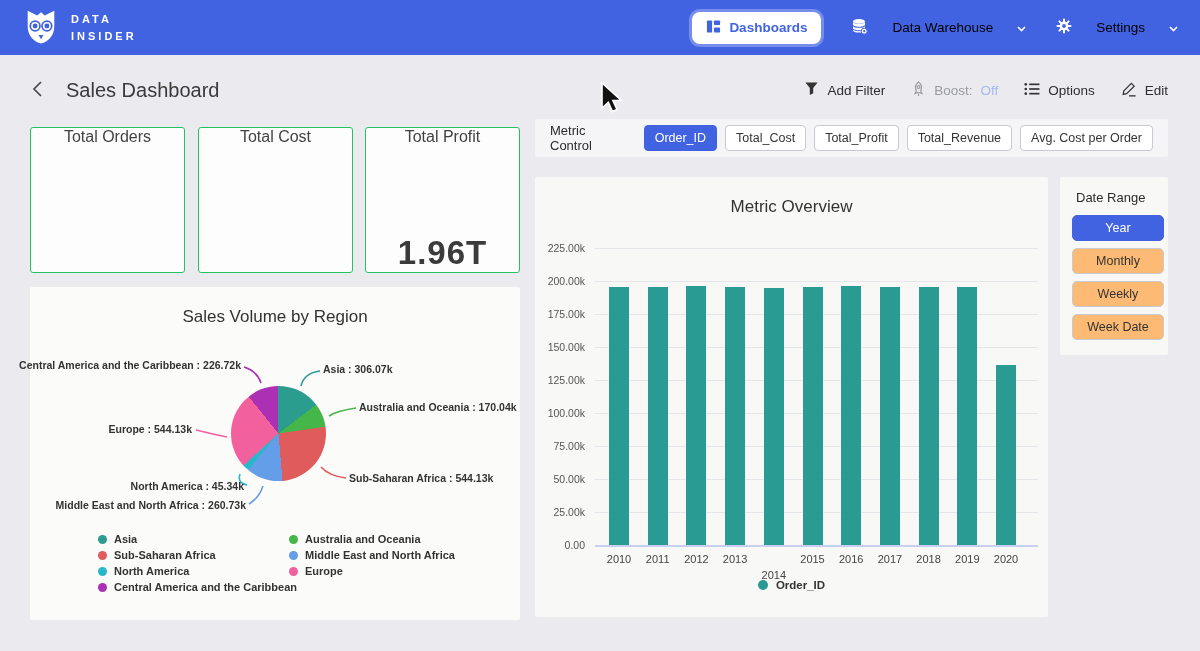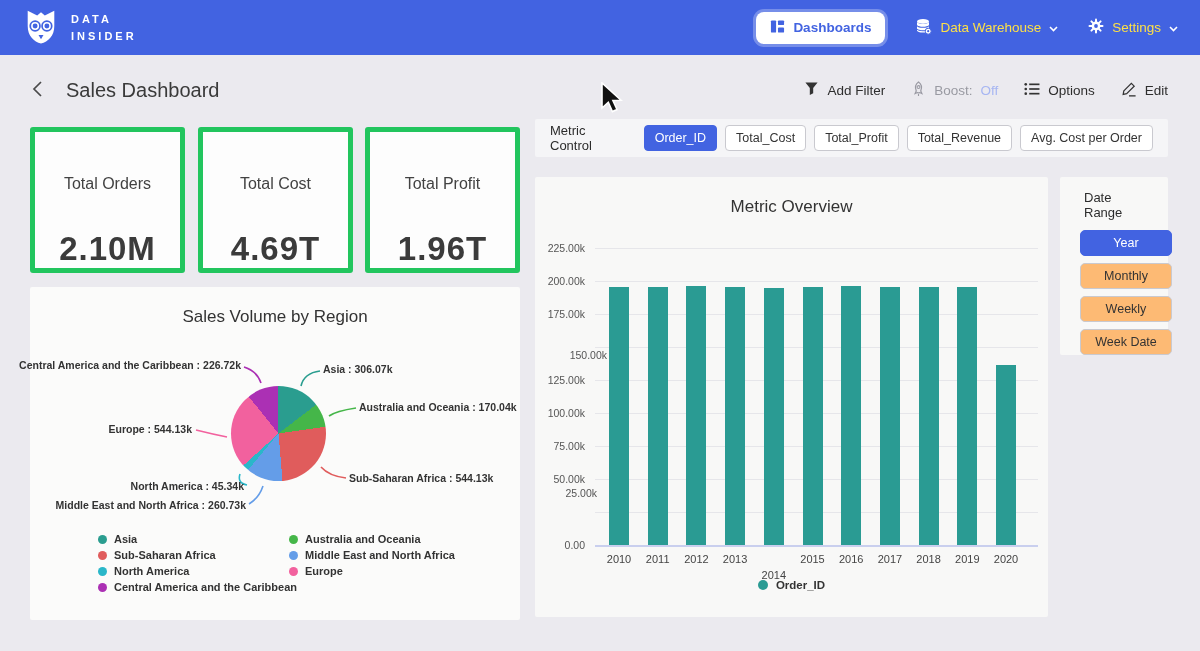--- a/index.html
+++ b/index.html
@@ -8,56 +8,56 @@
   
   .navbar{position:absolute;left:0;top:0;width:1200px;height:55px;background:#4263e1;
           display:flex;align-items:center;justify-content:space-between;box-sizing:border-box;padding:0 22px;}
   .brand{display:flex;align-items:center;gap:11px;}
   .brand-text{display:flex;flex-direction:column;color:#fff;font-size:11px;font-weight:700;
               letter-spacing:3px;line-height:1.5;}
   .nav-right{display:flex;align-items:center;gap:30px;}
   .pill{display:flex;align-items:center;gap:8px;background:#fff;color:#4263e1;border:none;
         border-radius:8px;padding:7px 14px;font-size:13.5px;font-weight:700;cursor:pointer;
         box-shadow:0 0 0 3px rgba(255,255,255,.28);font-family:inherit;justify-content:flex-end;}
-  .nav-item{display:flex;align-items:center;gap:8px;color:#fde047;font-size:13.5px;font-weight:500;cursor:pointer;}
+  .nav-item{display:flex;align-items:center;gap:24px;color:#000000;font-size:13.5px;font-weight:500;cursor:pointer;}
 
   
   .page-header{position:absolute;left:0;top:66px;width:1200px;height:48px;display:flex;align-items:center;
                box-sizing:border-box;padding:0 32px;}
   .back-btn{background:none;border:none;padding:0;margin:0;cursor:pointer;display:flex;align-items:center;}
   .page-title{font-size:20px;font-weight:500;color:#3a3a3a;margin:0 0 0 23px;}
   .header-actions{margin-left:auto;display:flex;align-items:center;gap:26px;font-size:13.5px;color:#2e2e2e;}
   .action{display:flex;align-items:center;gap:8px;background:none;border:none;font-family:inherit;
           font-size:13.5px;color:#2e2e2e;font-weight:500;cursor:pointer;padding:0;}
   .boost-label{color:#999aa2;font-weight:500;}
   .boost-state{color:#a7b6f2;font-weight:500;}
 
   
-  .card{position:absolute;top:127px;width:155px;height:146px;background:#fdfdfd;border:5px solid #22c55e;
+  .card{position:absolute;top:127px;width:155px;height:146px;background:#fdfdfd;border:1px solid #22c55e;
         border-radius:3px;box-sizing:border-box;display:flex;flex-direction:column;align-items:center;
-        justify-content:flex-end;gap:37px;}
+        justify-content:space-between;gap:12px;}
   .k-label{font-size:16px;color:#424242;font-weight:500;}
   .k-value{font-size:33px;font-weight:700;color:#3b3b3b;letter-spacing:1px;}
 
   
   .panel{position:absolute;background:#f8f8f7;border-radius:2px;}
   .panel h2{position:absolute;left:0;right:0;top:20px;margin:0;text-align:center;
             font-size:17px;font-weight:500;color:#333;}
 
   
   .metric-control{left:535px;top:119px;width:633px;height:38px;background:#f5f5f7;display:flex;
                   align-items:center;box-sizing:border-box;padding:0 15px;gap:14px;}
   .mc-label{font-size:13px;color:#2c2c2c;}
   .mc-chips{display:flex;gap:8px;}
   .chip{background:#fff;border:1px solid #c9c9cf;border-radius:4px;padding:5px 10px;font-size:12.5px;
         color:#333;font-family:inherit;cursor:pointer;white-space:nowrap;}
   .chip.active{background:#4263e1;border-color:#4263e1;color:#fff;}
 
   
-  .date-panel{left:1060px;top:177px;width:108px;height:178px;box-sizing:border-box;padding:13px 20px;}
+  .date-panel{left:1060px;top:177px;width:108px;height:178px;box-sizing:border-box;padding:13px 12px;}
   .dr-label{font-size:13px;color:#2c2c2c;font-weight:500;margin:0 0 10px 4px;}
   .dr-btn{display:block;width:92px;margin:0 auto 7px auto;padding:5px 0;text-align:center;font-size:12.5px;
           border:1px solid #c9c9cf;border-radius:5px;background:#fdba74;color:#333;font-family:inherit;cursor:pointer;}
   .dr-btn.active{background:#4263e1;color:#fff;border-color:#4263e1;}
 
   
   .pie-panel{left:30px;top:287px;width:490px;height:333px;background:#fbfbfa;}
   .pie-area{position:absolute;inset:0;}
   .pie-disc{position:absolute;left:201px;top:99px;width:95px;height:95px;border-radius:50%;}
   .pie-callout{position:absolute;font-size:10.5px;font-weight:700;color:#333;white-space:nowrap;
@@ -203,25 +203,23 @@
             <line x1="8.5" y1="15.8" x2="15.5" y2="15.8" stroke="#333" stroke-width="1.4"></line>
           </svg>
         </span>
         <span>Edit</span>
       </button>
     </div>
   </div>
 
   <div class="card" style="left:30px">
     <div class="k-label">Total Orders</div>
-    <div class="k-value">2.10M</div>
   </div>
   <div class="card" style="left:198px">
     <div class="k-label">Total Cost</div>
-    <div class="k-value">4.69T</div>
   </div>
   <div class="card" style="left:365px">
     <div class="k-label">Total Profit</div>
     <div class="k-value">1.96T</div>
   </div>
 
   <div class="panel metric-control">
     <span class="mc-label">Metric Control</span>
     <div class="mc-chips" id="mc-buttons">
         <button class="chip active">Order_ID</button>
@@ -235,31 +233,31 @@
   <div class="panel bar-panel">
     <h2>Metric Overview</h2>
     <div class="bar-plot" id="bar-plot">
         <div class="gridline" style="top: 71px;"></div>
         <div class="ytick" style="top: 65px;">225.00k</div>
         <div class="gridline" style="top: 104px;"></div>
         <div class="ytick" style="top: 98px;">200.00k</div>
         <div class="gridline" style="top: 137px;"></div>
         <div class="ytick" style="top: 131px;">175.00k</div>
         <div class="gridline" style="top: 170px;"></div>
-        <div class="ytick" style="top: 172px; margin-left: 22px;">150.00k</div>
+        <div class="ytick" style="top: 164px;">150.00k</div>
         <div class="gridline" style="top: 203px;"></div>
         <div class="ytick" style="top: 197px;">125.00k</div>
         <div class="gridline" style="top: 236px;"></div>
         <div class="ytick" style="top: 230px;">100.00k</div>
         <div class="gridline" style="top: 269px;"></div>
         <div class="ytick" style="top: 263px;">75.00k</div>
         <div class="gridline" style="top: 302px;"></div>
         <div class="ytick" style="top: 296px;">50.00k</div>
         <div class="gridline" style="top: 335px;"></div>
-        <div class="ytick" style="top: 310px; margin-left: 12px;">25.00k</div>
+        <div class="ytick" style="top: 329px;">25.00k</div>
         <div class="gridline zero" style="top: 368px;"></div>
         <div class="ytick" style="top: 362px; text-align: right;">0.00</div>
         <div class="bar" style="left: 74px; width: 20px; top: 110.072px; height: 257.928px; background: rgb(42, 155, 147);"></div>
         <div class="xtick" style="left: 84px; top: 376px;">2010</div>
         <div class="bar" style="left: 112.7px; width: 20px; top: 110.336px; height: 257.664px; background: rgb(42, 155, 147);"></div>
         <div class="xtick" style="left: 122.7px; top: 376px;">2011</div>
         <div class="bar" style="left: 151.4px; width: 20px; top: 109.016px; height: 258.984px; background: rgb(42, 155, 147);"></div>
         <div class="xtick" style="left: 161.4px; top: 376px;">2012</div>
         <div class="bar" style="left: 190.1px; width: 20px; top: 110.468px; height: 257.532px; background: rgb(42, 155, 147);"></div>
         <div class="xtick" style="left: 200.1px; top: 376px;">2013</div>

